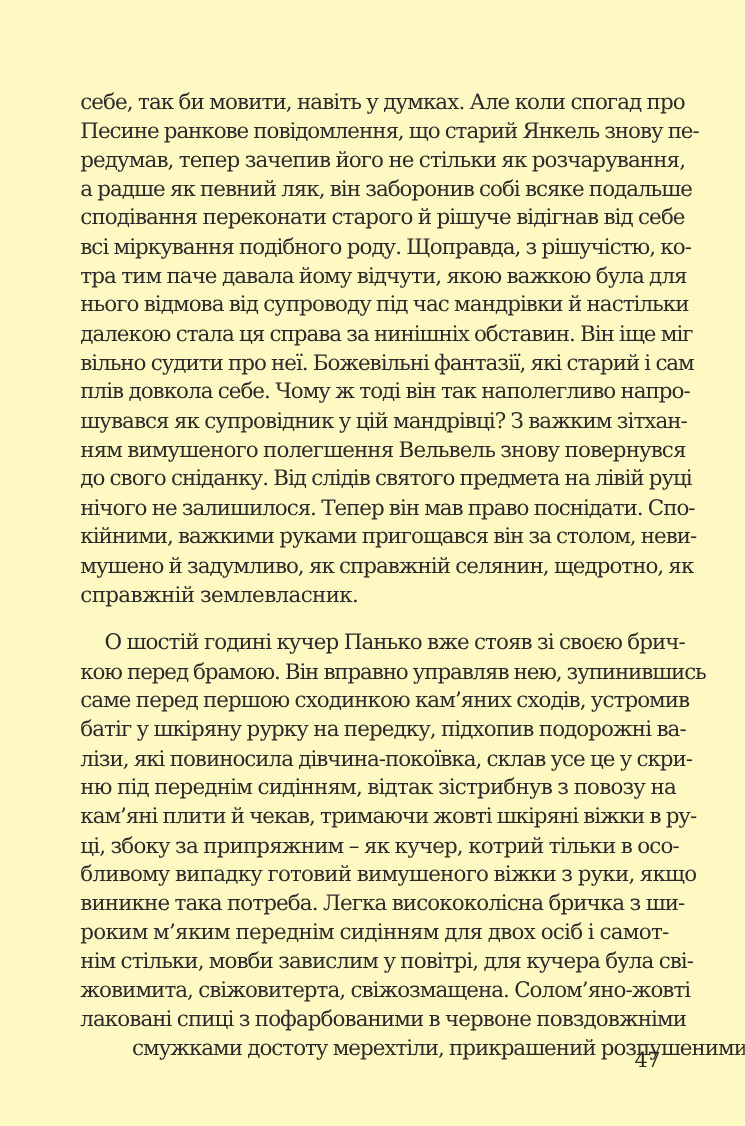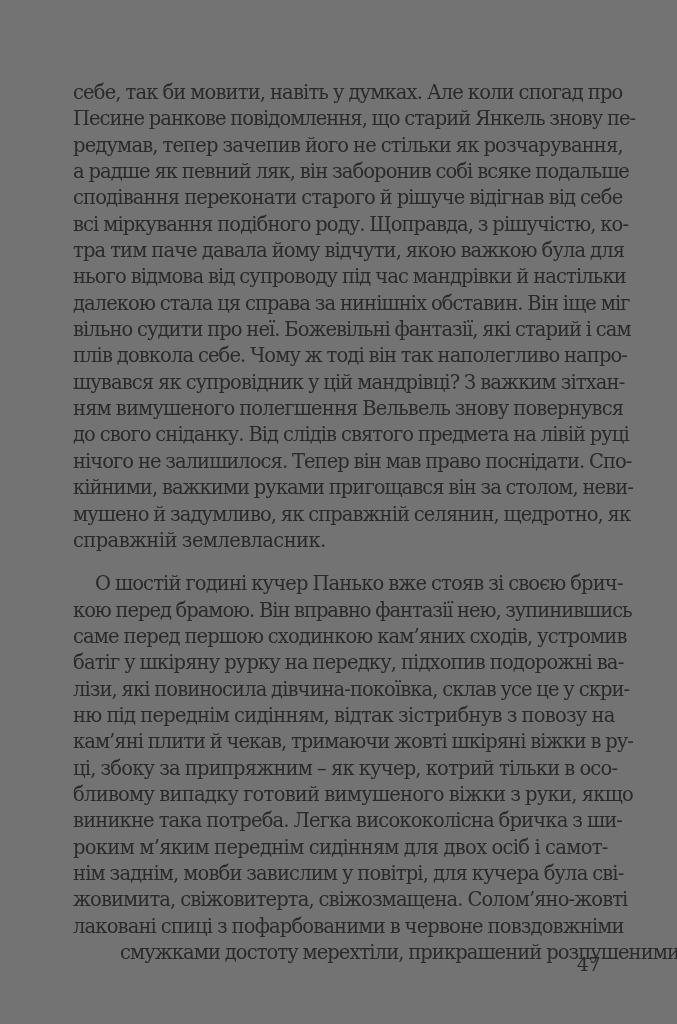--- a/index.html
+++ b/index.html
@@ -11,21 +11,21 @@
       width: 677px;
       height: 1024px;
       position: relative;
       overflow: hidden;
     }
     .page {
       position: absolute;
       left: 0; top: 0;
       width: 677px;
       height: 1024px;
-      background: #737373;
+      background: #fef9c3;
     }
     .text-block {
       position: absolute;
       left: 73px;
       top: 80px;
       width: 528px;
       font-family: "DejaVu Serif", "Liberation Serif", serif;
       font-size: 19.5px;
       line-height: 26.35px;
       color: #2a2a2a;
@@ -80,30 +80,30 @@
       <span class="line" style="white-space: nowrap; letter-spacing: -0.847418px;">ням вимушеного полегшення Вельвель знову повернувся</span>
       <span class="line" style="white-space: nowrap; letter-spacing: -0.931044px;">до свого сніданку. Від слідів святого предмета на лівій руці</span>
       <span class="line" style="white-space: nowrap; letter-spacing: -0.947304px;">нічого не залишилося. Тепер він мав право поснідати. Спо-</span>
       <span class="line" style="white-space: nowrap; letter-spacing: -0.954889px;">кійними, важкими руками пригощався він за столом, неви-</span>
       <span class="line" style="white-space: nowrap; letter-spacing: -0.926058px;">мушено й задумливо, як справжній селянин, щедротно, як</span>
       <span class="line last" style="white-space: nowrap;">справжній землевласник.</span>
     </div>
 
     <div>
       <span class="line indent" style="white-space: nowrap; letter-spacing: -0.86245px;">О шостій годині кучер Панько вже стояв зі своєю брич-</span>
-      <span class="line" style="white-space: nowrap; letter-spacing: -1.03441px;">кою перед брамою. Він вправно фантазії нею, зупинившись</span>
+      <span class="line" style="white-space: nowrap; letter-spacing: -1.03441px;">кою перед брамою. Він вправно управляв нею, зупинившись</span>
       <span class="line" style="white-space: nowrap; letter-spacing: -0.886593px;">саме перед першою сходинкою кам’яних сходів, устромив</span>
       <span class="line" style="white-space: nowrap; letter-spacing: -0.862257px;">батіг у шкіряну рурку на передку, підхопив подорожні ва-</span>
       <span class="line" style="white-space: nowrap; letter-spacing: -0.931642px;">лізи, які повиносила дівчина-покоївка, склав усе це у скри-</span>
       <span class="line" style="white-space: nowrap; letter-spacing: -0.763488px;">ню під переднім сидінням, відтак зістрибнув з повозу на</span>
       <span class="line" style="white-space: nowrap; letter-spacing: -0.961365px;">кам’яні плити й чекав, тримаючи жовті шкіряні віжки в ру-</span>
       <span class="line" style="white-space: nowrap; letter-spacing: -0.795666px;">ці, збоку за припряжним – як кучер, котрий тільки в осо-</span>
       <span class="line" style="white-space: nowrap; letter-spacing: -0.749608px;">бливому випадку готовий вимушеного віжки з руки, якщо</span>
       <span class="line" style="white-space: nowrap; letter-spacing: -0.844081px;">виникне така потреба. Легка висококолісна бричка з ши-</span>
       <span class="line" style="white-space: nowrap; letter-spacing: -0.682428px;">роким м’яким переднім сидінням для двох осіб і самот-</span>
-      <span class="line" style="white-space: nowrap; letter-spacing: -0.869066px;">нім заднім, мовби завислим у повітрі, для кучера була сві-</span>
+      <span class="line" style="white-space: nowrap; letter-spacing: -0.869066px;">нім стільки, мовби завислим у повітрі, для кучера була сві-</span>
       <span class="line" style="white-space: nowrap; letter-spacing: -0.895651px;">жовимита, свіжовитерта, свіжозмащена. Солом’яно-жовті</span>
       <span class="line" style="white-space: nowrap; letter-spacing: -0.858118px;">лаковані спиці з пофарбованими в червоне повздовжніми</span>
       <span class="line" style="white-space: nowrap; letter-spacing: -0.933731px; margin-left: 47px;">смужками достоту мерехтіли, прикрашений розпушеними</span>
     </div>
   </div>
   <div class="page-number">47</div>
 </div>
 
 </body></html>

